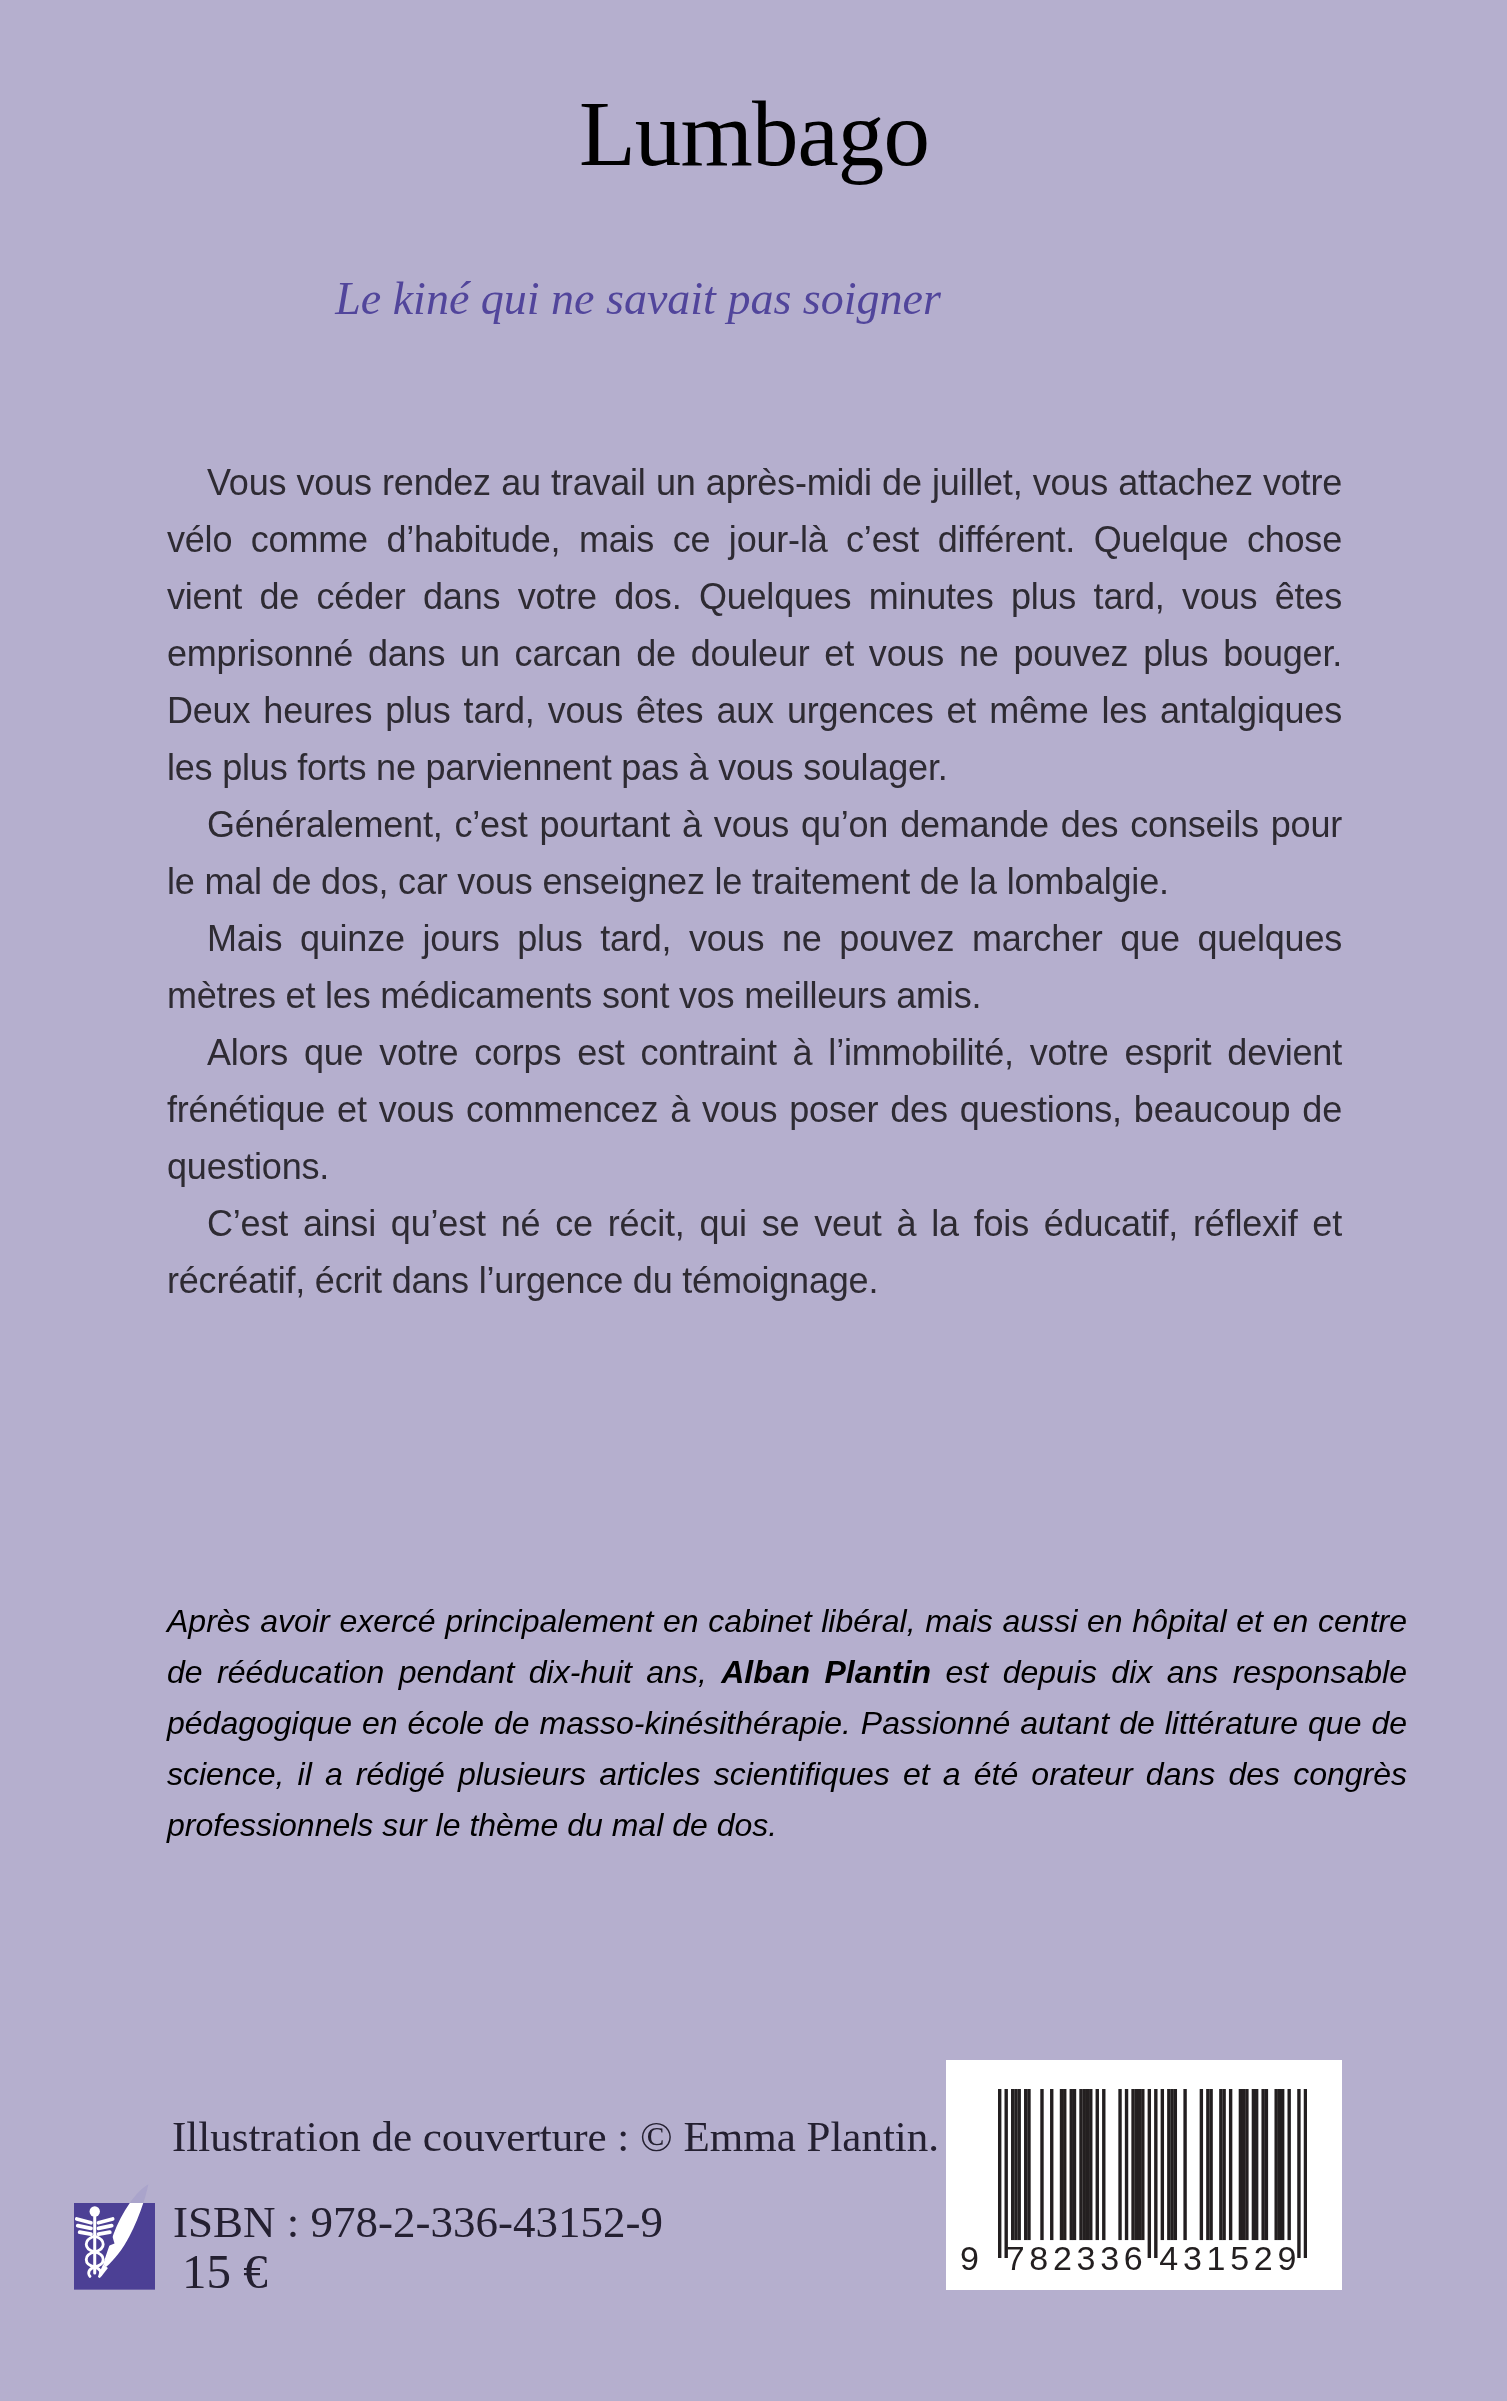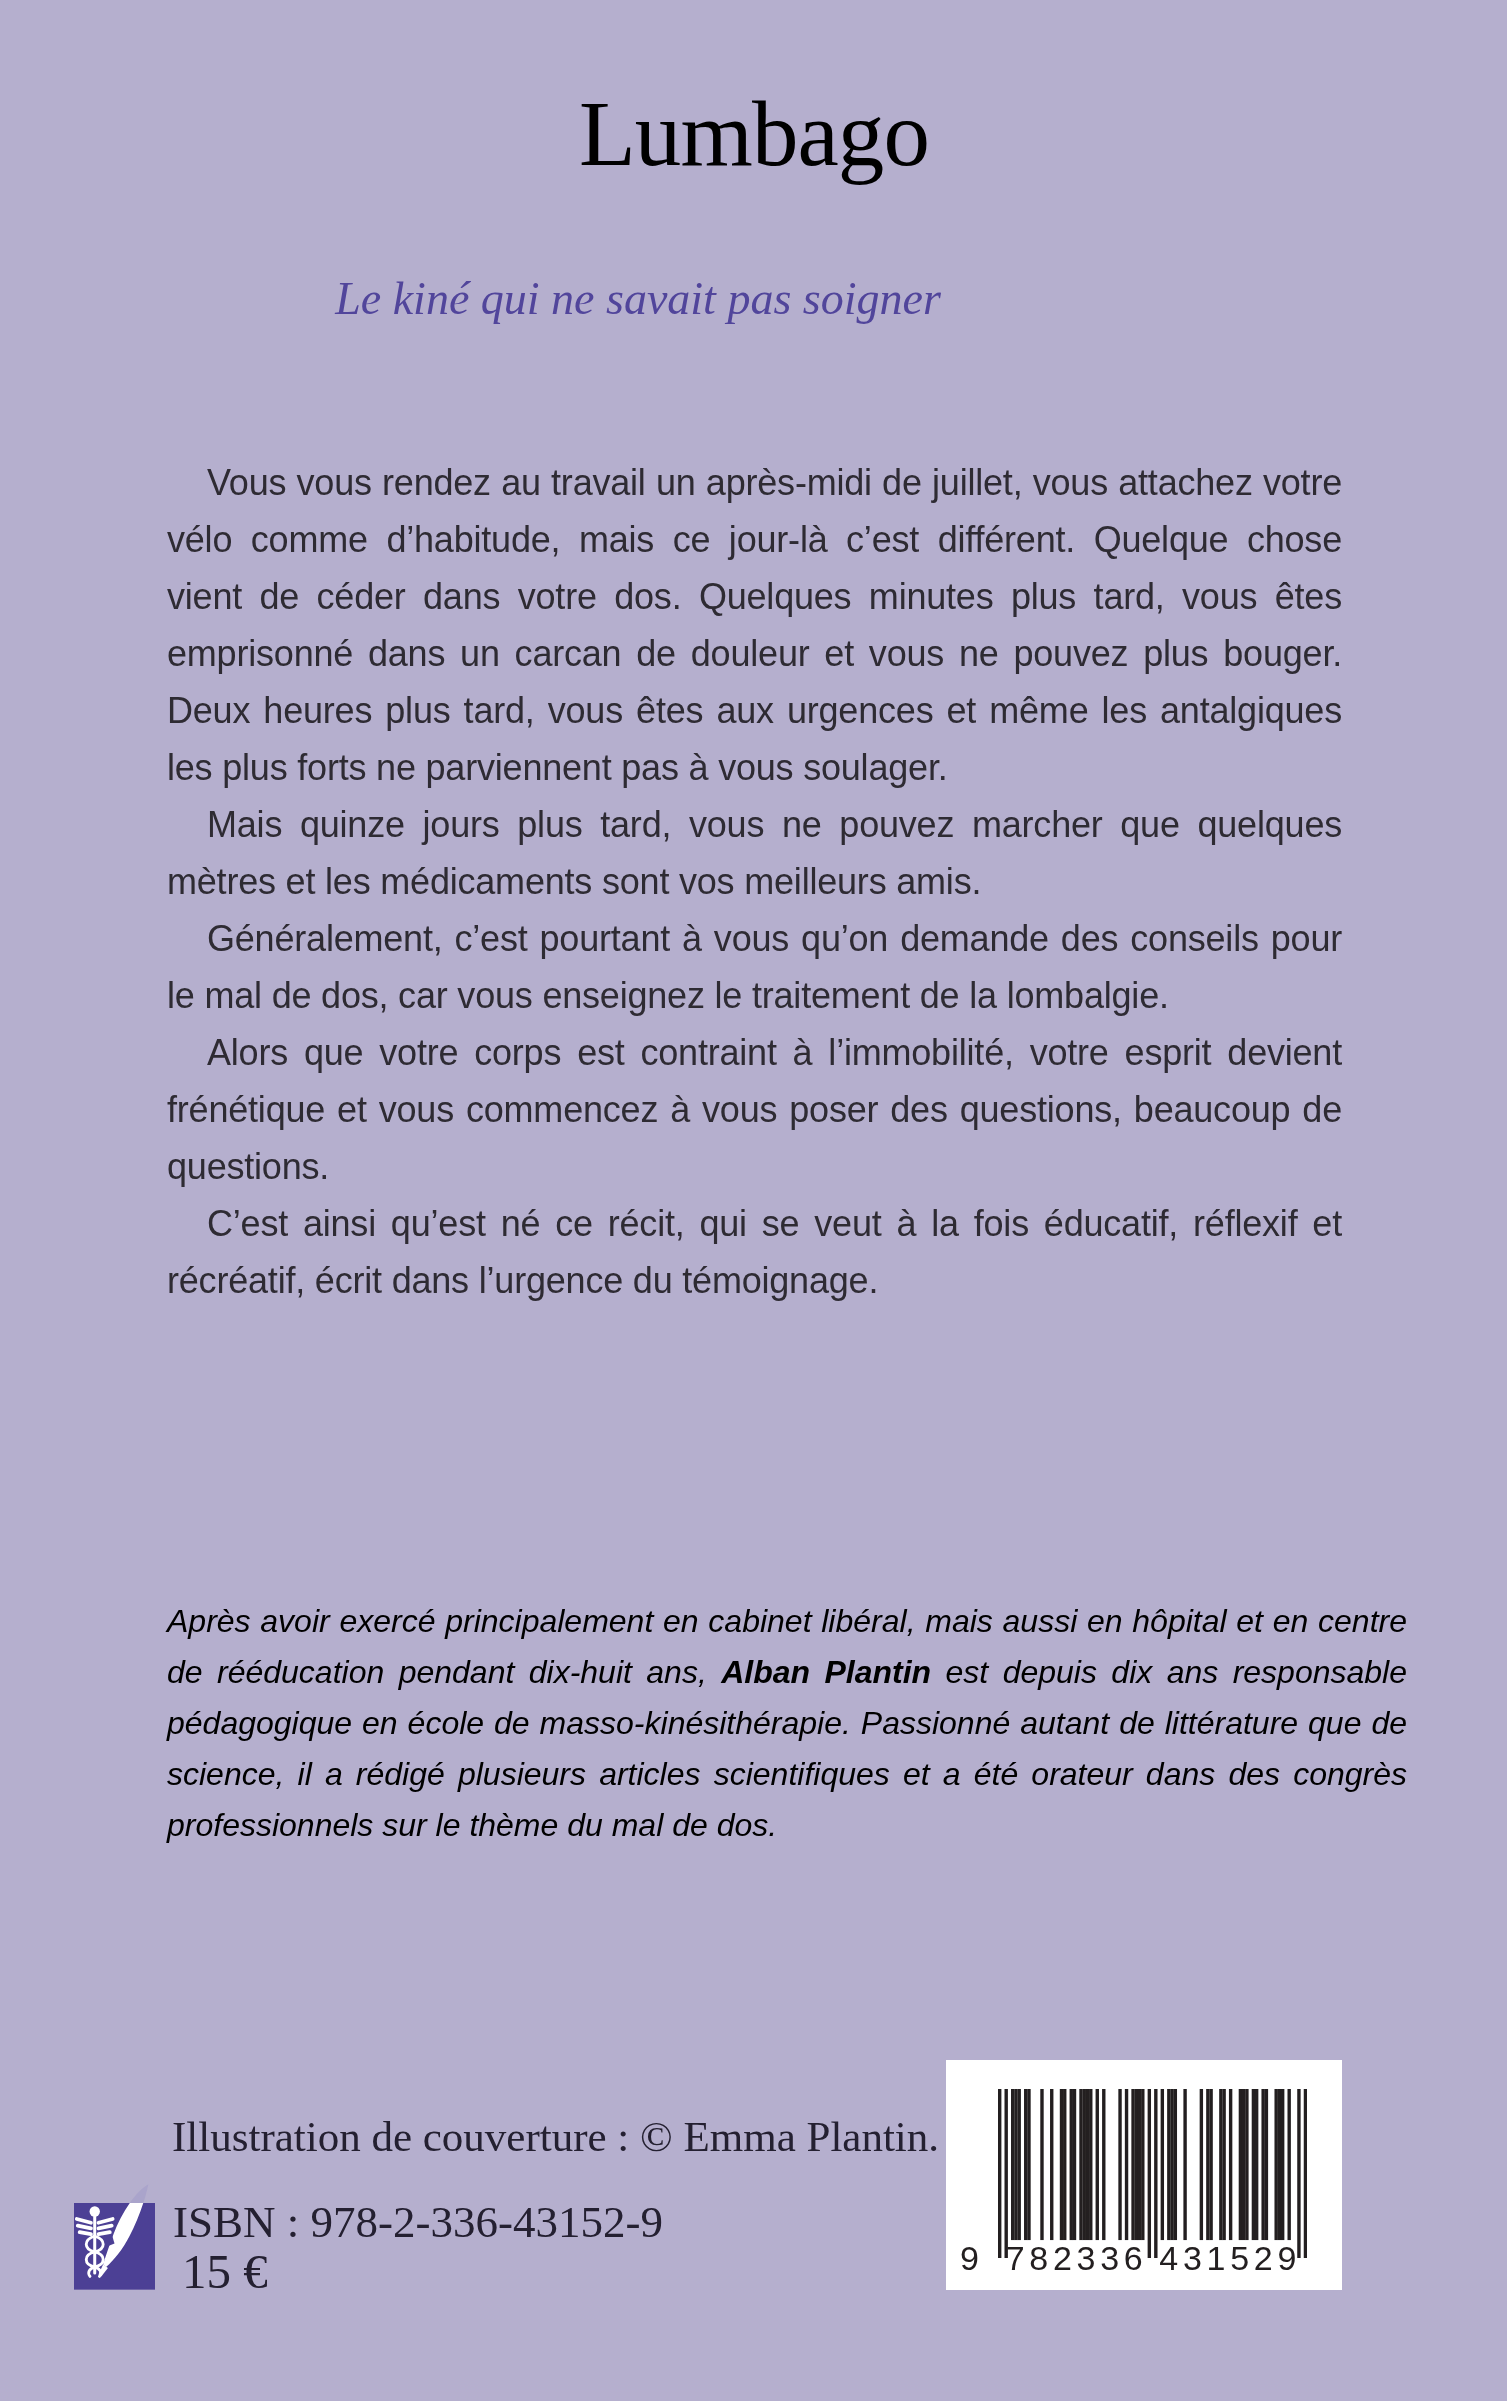--- a/index.html
+++ b/index.html
@@ -93,22 +93,22 @@
 <div class="cover">
 
   <h1 class="title">Lumbago</h1>
 
   <div class="subtitle">
     <div>Le kiné qui ne savait pas soigner</div>
   </div>
 
   <div class="synopsis">
     <p>Vous vous rendez au travail un après-midi de juillet, vous attachez votre vélo comme d’habitude, mais ce jour-là c’est différent. Quelque chose vient de céder dans votre dos. Quelques minutes plus tard, vous êtes emprisonné dans un carcan de douleur et vous ne pouvez plus bouger. Deux heures plus tard, vous êtes aux urgences et même les antalgiques les plus forts ne parviennent pas à vous soulager.</p>
+    <p>Généralement, c’est pourtant à vous qu’on demande des conseils pour le mal de dos, car vous enseignez le traitement de la lombalgie.</p>
     <p>Mais quinze jours plus tard, vous ne pouvez marcher que quelques mètres et les médicaments sont vos meilleurs amis.</p>
-    <p>Généralement, c’est pourtant à vous qu’on demande des conseils pour le mal de dos, car vous enseignez le traitement de la lombalgie.</p>
     <p>Alors que votre corps est contraint à l’immobilité, votre esprit devient frénétique et vous commencez à vous poser des questions, beaucoup de questions.</p>
     <p>C’est ainsi qu’est né ce récit, qui se veut à la fois éducatif, réflexif et récréatif, écrit dans l’urgence du témoignage.</p>
   </div>
 
   <div class="bio">
     <p><span>Après avoir exercé principalement en cabinet libéral, mais aussi en hôpital et en centre de rééducation pendant dix-huit ans, </span><b>Alban Plantin</b><span> est depuis dix ans responsable pédagogique en école de masso-kinésithérapie. Passionné autant de littérature que de science, il a rédigé plusieurs articles scientifiques et a été orateur dans des congrès professionnels sur le thème du mal de dos.</span></p>
   </div>
 
   <div class="credit">Illustration de couverture : © Emma Plantin.</div>
 

